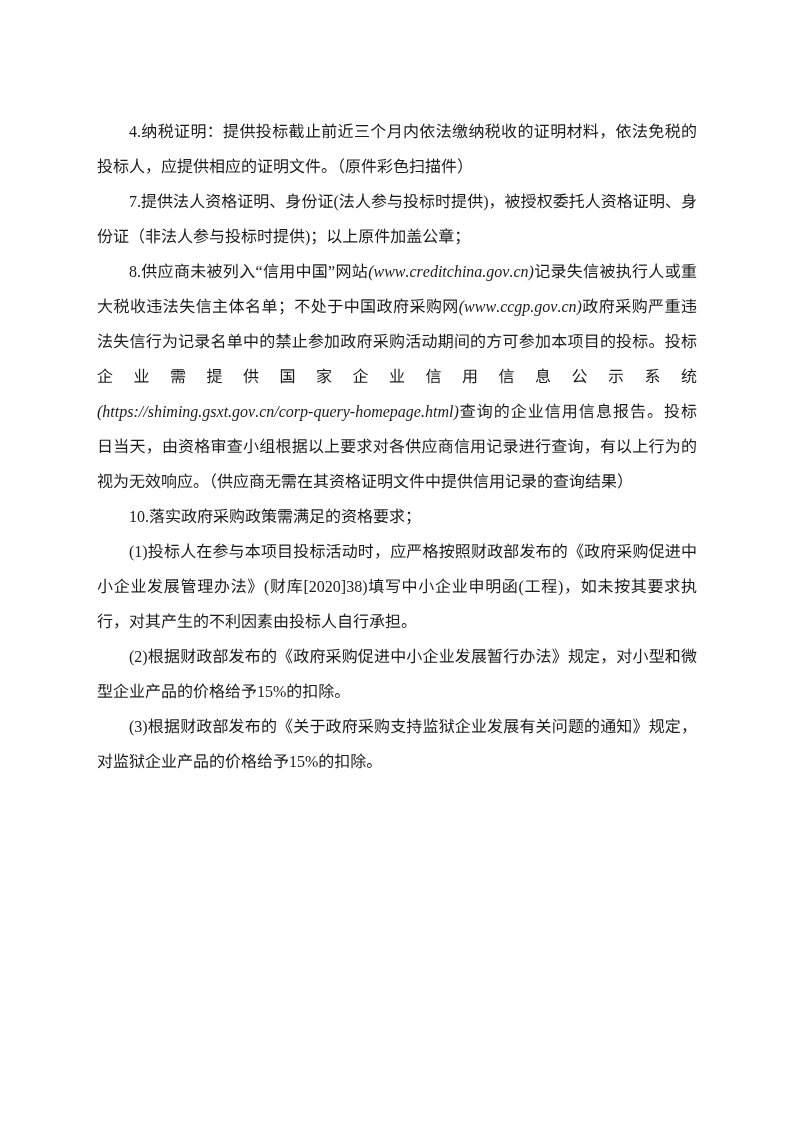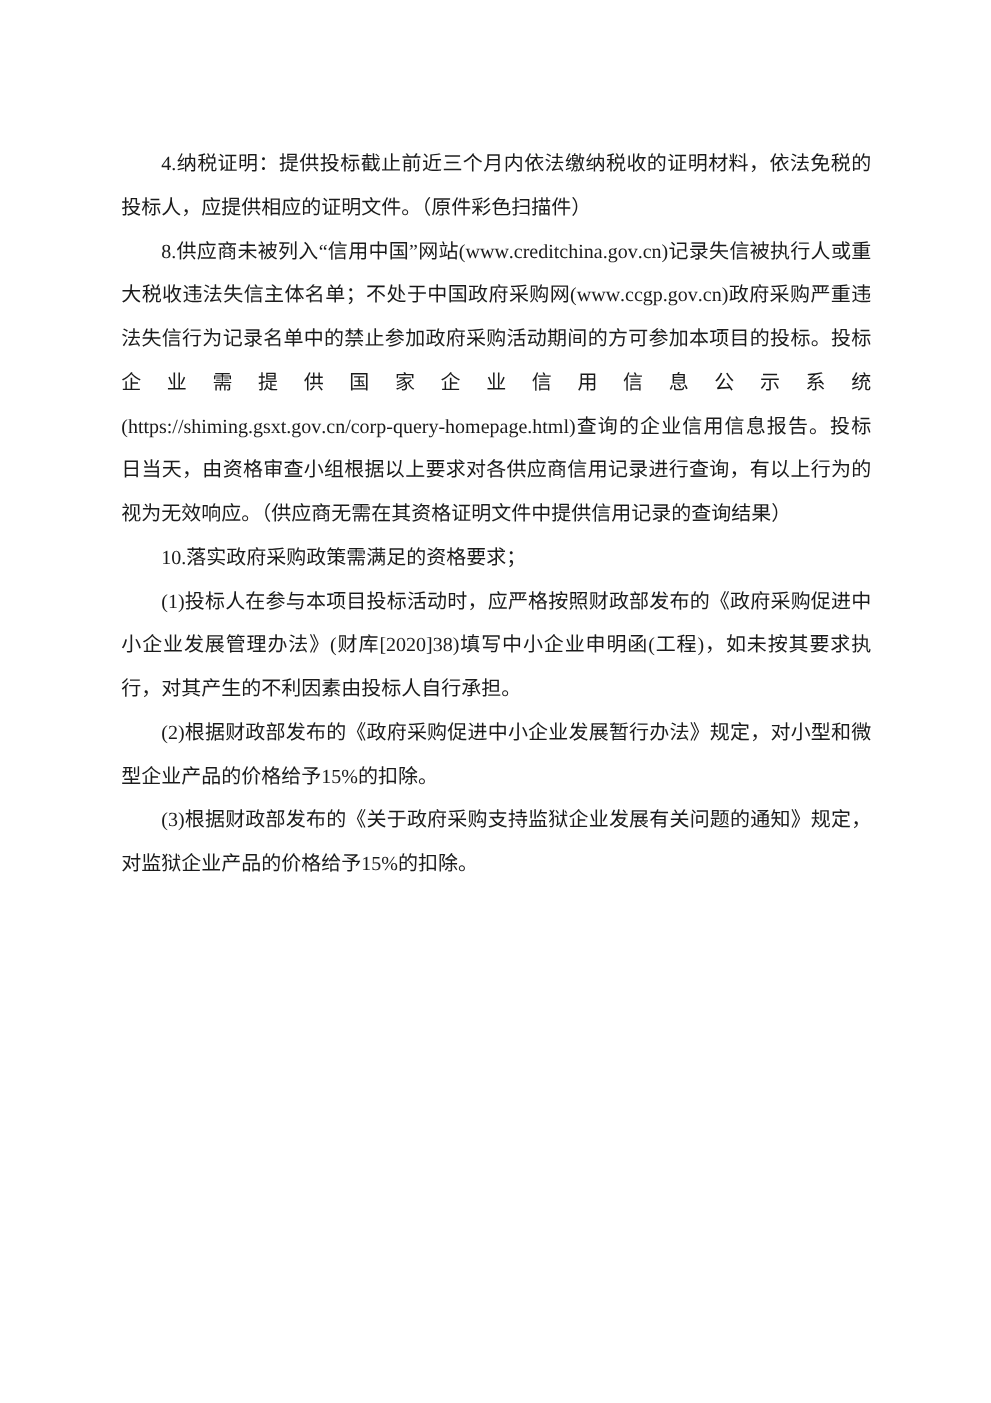--- a/index.html
+++ b/index.html
@@ -29,32 +29,34 @@
     font-size: 16px;
     line-height: 35px;
     color: #1b1b1b;
     text-align: justify;
     text-indent: 2em;
     word-break: normal;
     overflow-wrap: normal;
   }
   .nowrap {
     white-space: nowrap;
+    font-style: italic;
   }
 </style>
 </head>
 <body>
 
 <div class="page">
   <div class="doc-body">
 
       <p class="doc-paragraph">4.纳税证明：提供投标截止前近三个月内依法缴纳税收的证明材料，依法免税的投标人，应提供相应的证明文件。（原件彩色扫描件）</p>
 
 
 
+      <p class="doc-paragraph">7.提供法人资格证明、身份证(法人参与投标时提供)，被授权委托人资格证明、身份证（非法人参与投标时提供)；以上原件加盖公章；</p>
 
       <p class="doc-paragraph">8.供应商未被列入“信用中国”网站<span class="nowrap">(www.creditchina.gov.cn)</span>记录失信被执行人或重大税收违法失信主体名单；不处于中国政府采购网<span class="nowrap">(www.ccgp.gov.cn)</span>政府采购严重违法失信行为记录名单中的禁止参加政府采购活动期间的方可参加本项目的投标。投标企业需提供国家企业信用信息公示系统<span class="nowrap">(https://shiming.gsxt.gov.cn/corp-query-homepage.html)</span>查询的企业信用信息报告。投标日当天，由资格审查小组根据以上要求对各供应商信用记录进行查询，有以上行为的视为无效响应。（供应商无需在其资格证明文件中提供信用记录的查询结果）</p>
 
 
       <p class="doc-paragraph">10.落实政府采购政策需满足的资格要求；</p>
 
       <p class="doc-paragraph">(1)投标人在参与本项目投标活动时，应严格按照财政部发布的《政府采购促进中小企业发展管理办法》(财库[2020]38)填写中小企业申明函(工程)，如未按其要求执行，对其产生的不利因素由投标人自行承担。</p>
 
       <p class="doc-paragraph">(2)根据财政部发布的《政府采购促进中小企业发展暂行办法》规定，对小型和微型企业产品的价格给予15%的扣除。</p>
 

